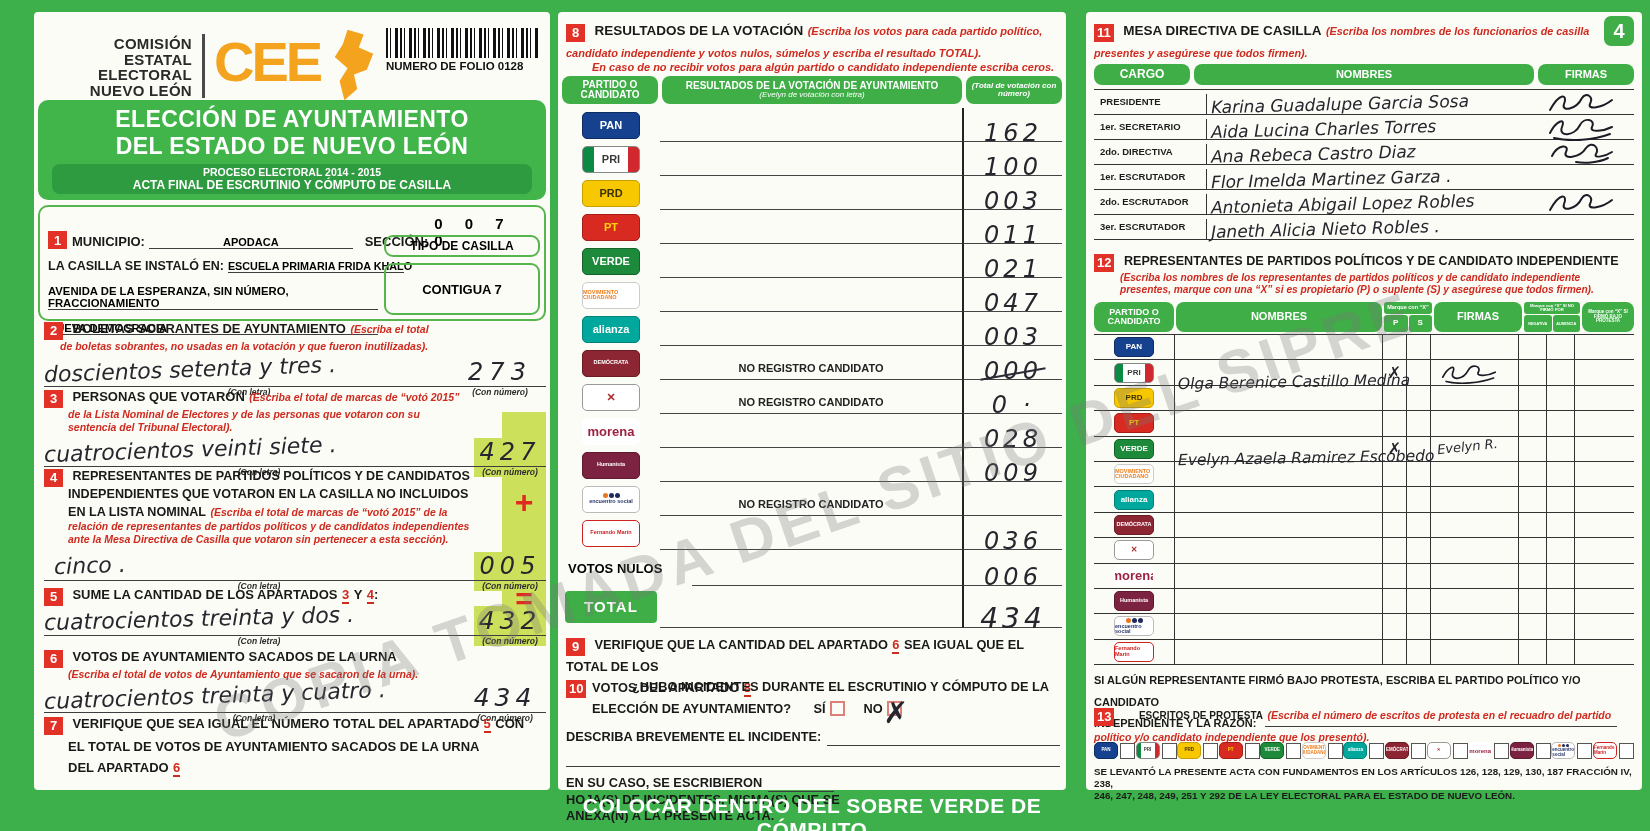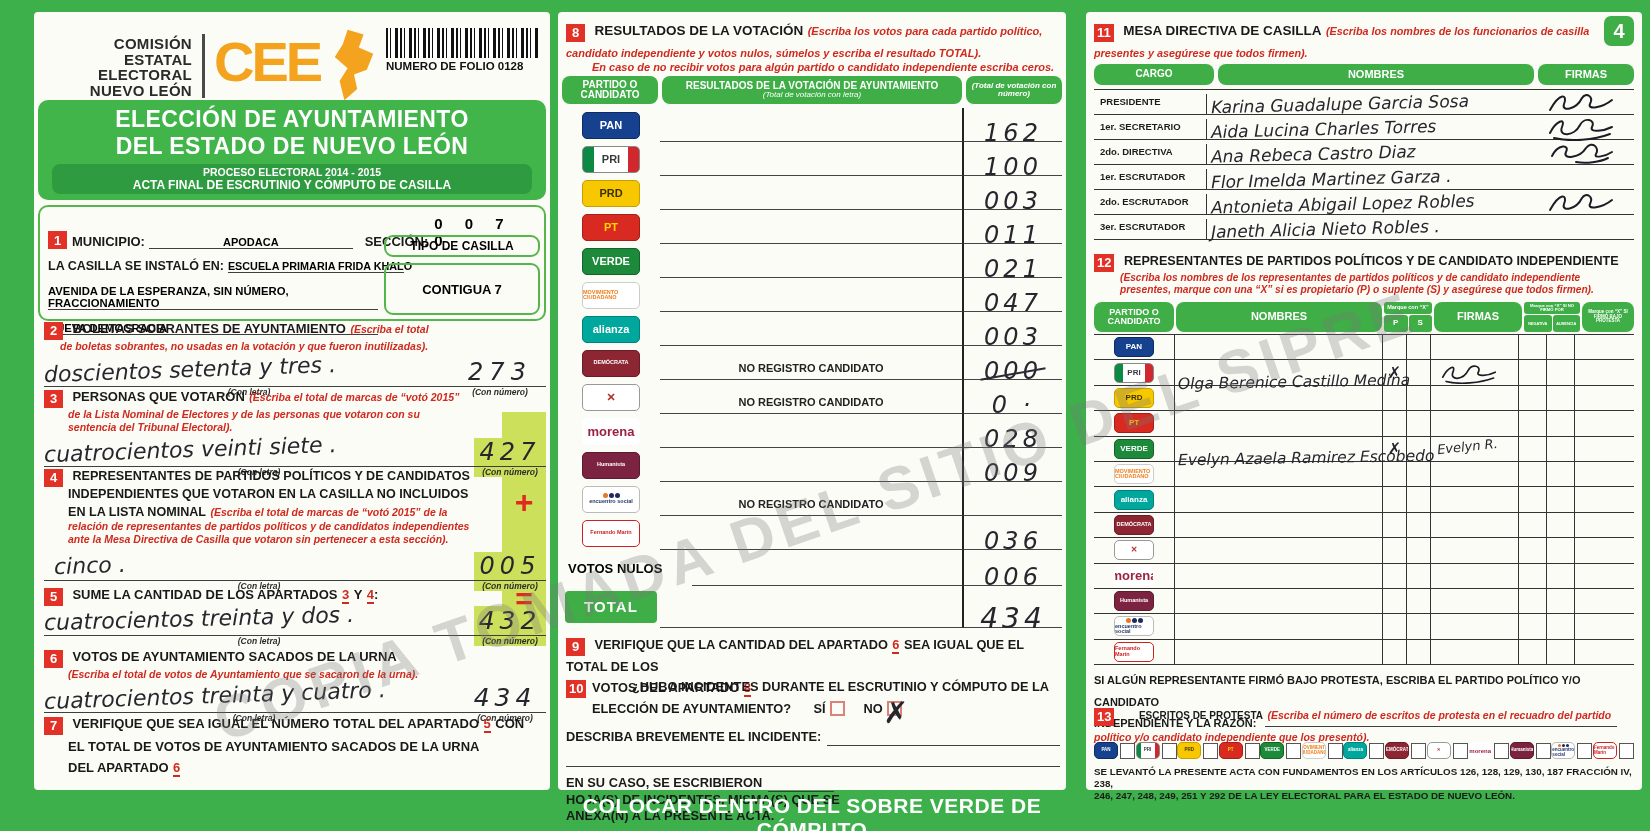--- a/index.html
+++ b/index.html
@@ -240,21 +240,21 @@
       <span class="note" style="font-size:11px;">(Escriba los votos para cada partido político, candidato independiente y votos nulos, súmelos y escriba el resultado TOTAL).</span>
       <div class="note" style="font-size:11px;margin-left:26px;">En caso de no recibir votos para algún partido o candidato independiente escriba ceros.</div>
     </div>
 
     <div class="abs" style="left:4px;top:64px;width:500px;display:flex;gap:4px;">
       <div class="greenbar" style="width:96px;height:28px;font-size:10px;">
           <span>PARTIDO O CANDIDATO</span>
         </div>
       <div class="greenbar" style="flex:1;height:28px;flex-direction:column;">
         <div style="font-size:10px;">RESULTADOS DE LA VOTACIÓN DE AYUNTAMIENTO</div>
-        <div style="font-size:8px;font-style:italic;font-weight:normal;">(Total de votación con letra)</div>
+        <div style="font-size:8px;font-style:italic;font-weight:normal;">(Evelyn de votación con letra)</div>
       </div>
       <div class="greenbar" style="width:96px;height:28px;font-size:8px;font-style:italic;padding:0 4px;">
           <span>(Total de votación con número)</span>
         </div>
     </div>
 
     <div class="abs" id="results-rows" style="left:4px;top:96px;width:500px;">
         <div class="res-row">
           <div class="res-logo">
             <div class="chip chip-lg chip-pan" style="background: rgb(22, 65, 143); color: rgb(255, 255, 255); border-color: rgb(13, 44, 99);">
@@ -463,21 +463,21 @@
   <div id="right-panel" class="panel">
     <div class="abs greenbar" style="left:518px;top:4px;width:30px;height:30px;font-size:20px;border-radius:7px;">4</div>
 
     <div class="abs" style="left:8px;top:8px;width:500px;line-height:1.22;">
       <span class="badge">11</span>
       <span class="sec-title" style="font-size:13.5px;">MESA DIRECTIVA DE CASILLA</span>
       <span class="note" style="font-size:10.8px;">(Escriba los nombres de los funcionarios de casilla presentes y asegúrese que todos firmen).</span>
     </div>
 
     <div class="abs" style="left:8px;top:52px;width:540px;display:flex;gap:4px;">
-      <div class="greenbar" style="width:120px;height:21px;font-size:10px;text-align:center;">CARGO</div>
+      <div class="greenbar" style="width:96px;height:21px;font-size:12px;text-align:center;">CARGO</div>
       <div class="greenbar" style="flex:1;height:21px;font-size:11px;">NOMBRES</div>
       <div class="greenbar" style="width:96px;height:21px;font-size:11px;">FIRMAS</div>
     </div>
     <div class="abs" id="mesa-rows" style="left:8px;top:77px;width:540px;border-top:1.5px solid #333;">
         <div class="mesa-row">
           <div class="mesa-cargo">PRESIDENTE</div>
           <div class="mesa-nombre"><span class="hw">Karina Guadalupe Garcia Sosa</span></div>
           <div class="mesa-firma">
             <svg width="72" height="26" viewBox="0 0 70 26">
               <path d="M4 20 C14 2 22 4 18 14 C15 22 30 20 36 8 C40 2 48 6 44 14 C41 20 56 18 66 10" fill="none" stroke="#1c1c26" stroke-width="2" stroke-linecap="round"></path>

